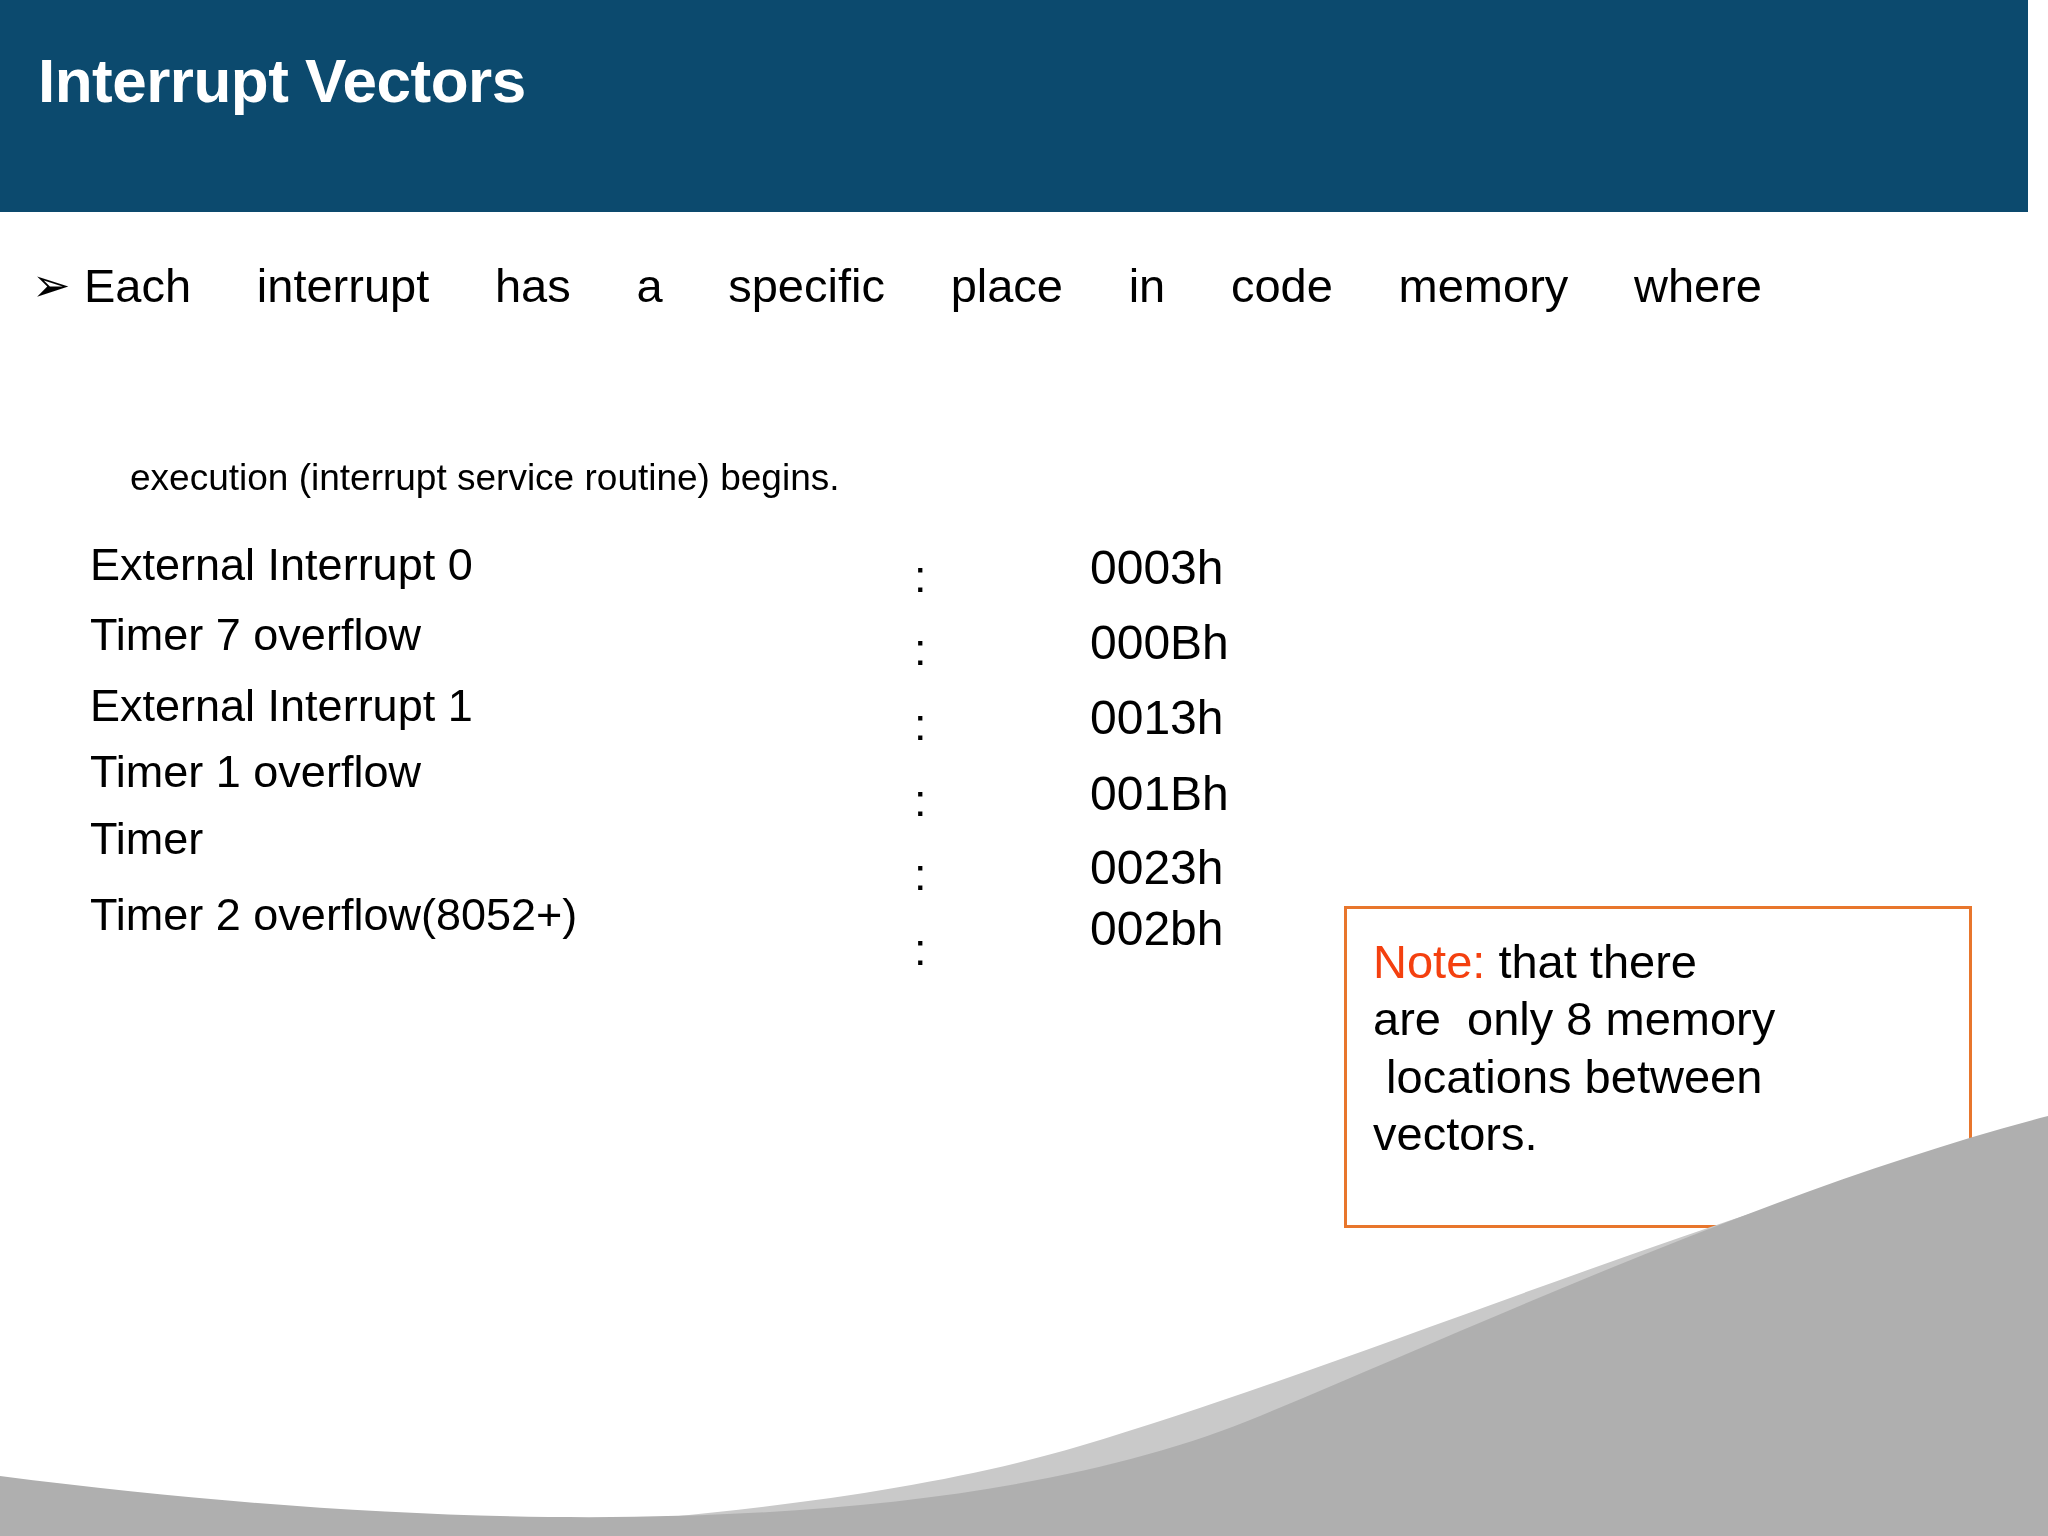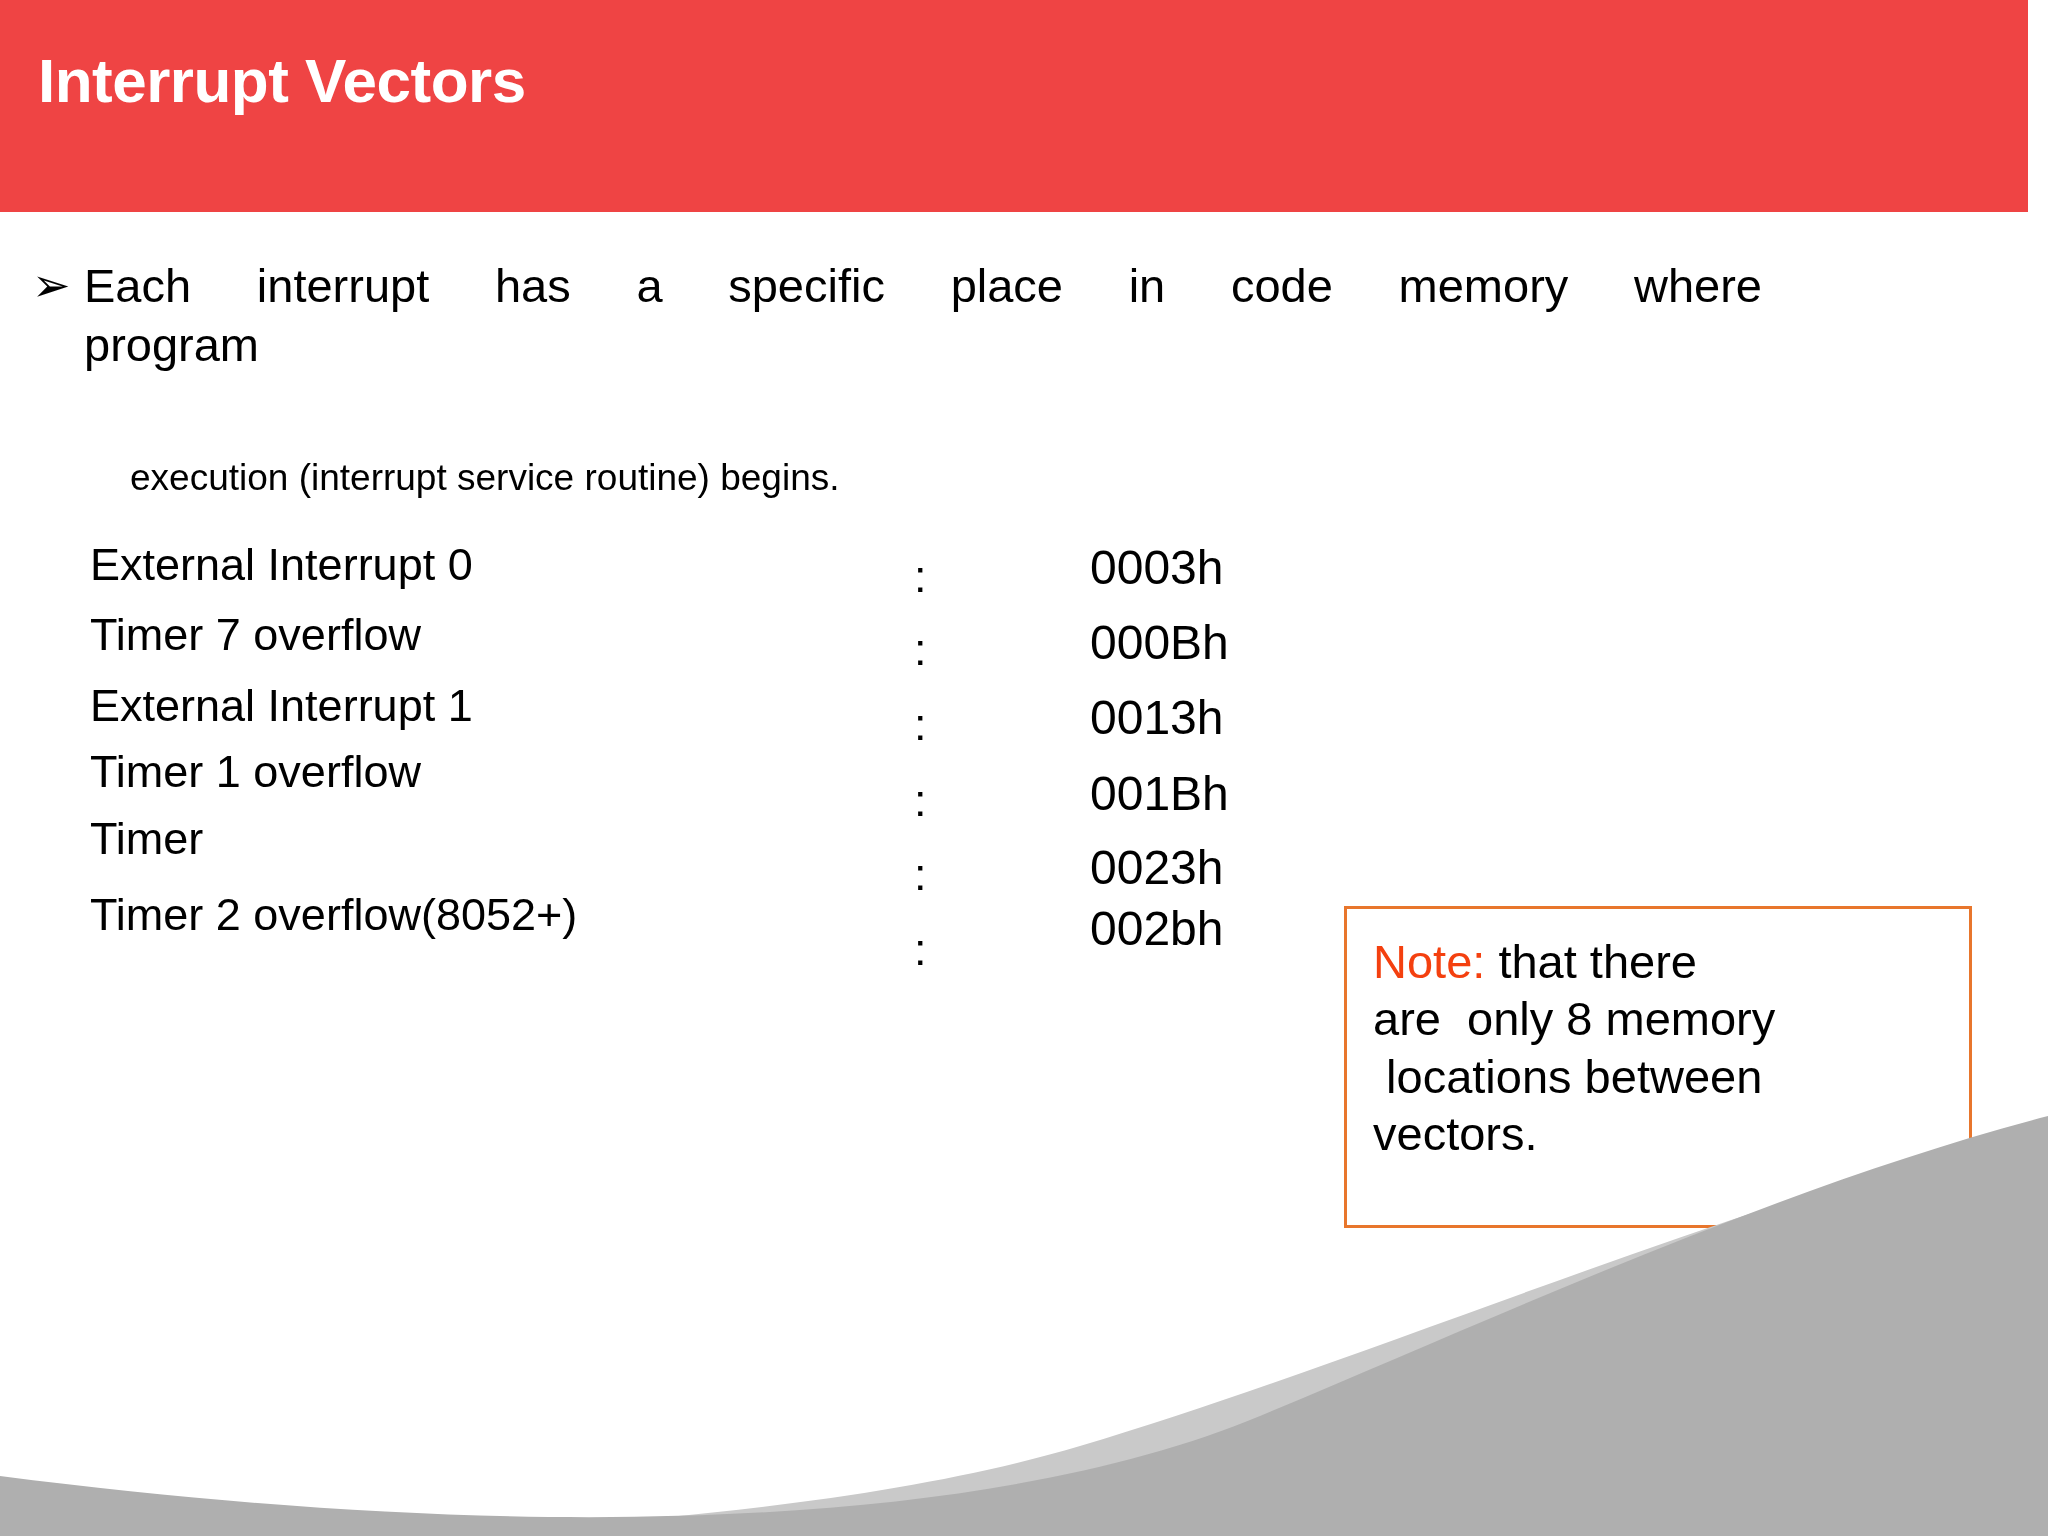--- a/index.html
+++ b/index.html
@@ -164,32 +164,31 @@
     width: 2048px;
     height: 420px;
     pointer-events: none;
   }
 </style>
 </head>
 <body>
 
 <div id="slide">
 
-  <div class="title-banner" style="background: #ef4444;">
+  <div class="title-banner" style="background: #0c4a6e;">
     <div class="title-banner-text">Interrupt Vectors</div>
   </div>
 
   <div class="body-area">
 
     <div class="bullet-block">
       <div class="bullet-row">
         <span class="bullet-marker">➢</span>
         <span class="bullet-text">
           <span class="lead">Each  interrupt  has  a  specific  place  in  code  memory  where</span>
-          <span class="tail">program</span>
         </span>
       </div>
       <div class="bullet-sub">execution (interrupt service routine) begins.</div>
     </div>
 
     <div class="vector-table">
 
     <div class="vec-row">
           <span class="vec-name" style="top: 0px;">External Interrupt 0</span>
           <span class="vec-colon" style="top: 12px;">:</span>

